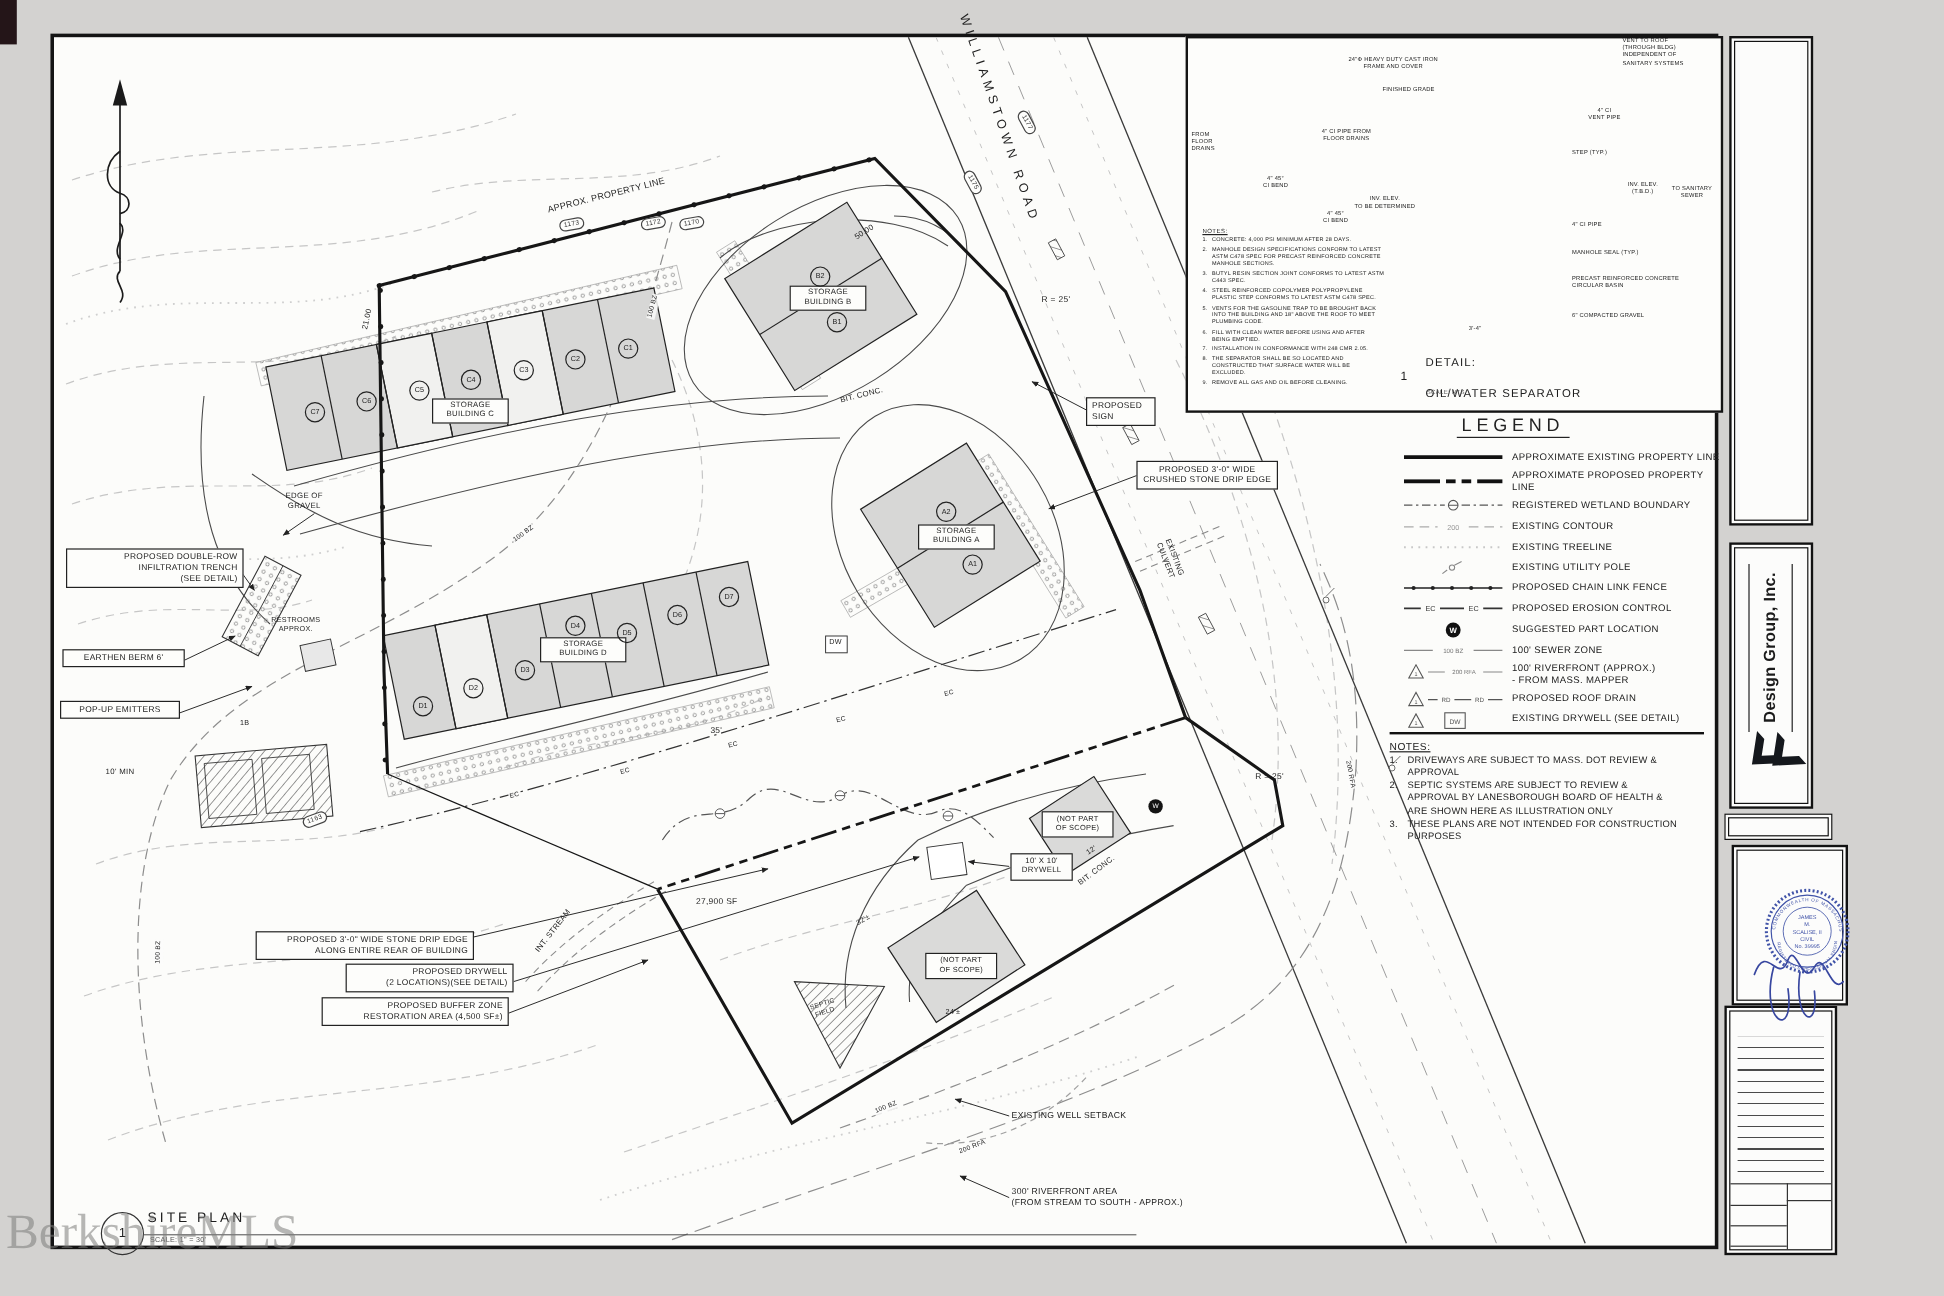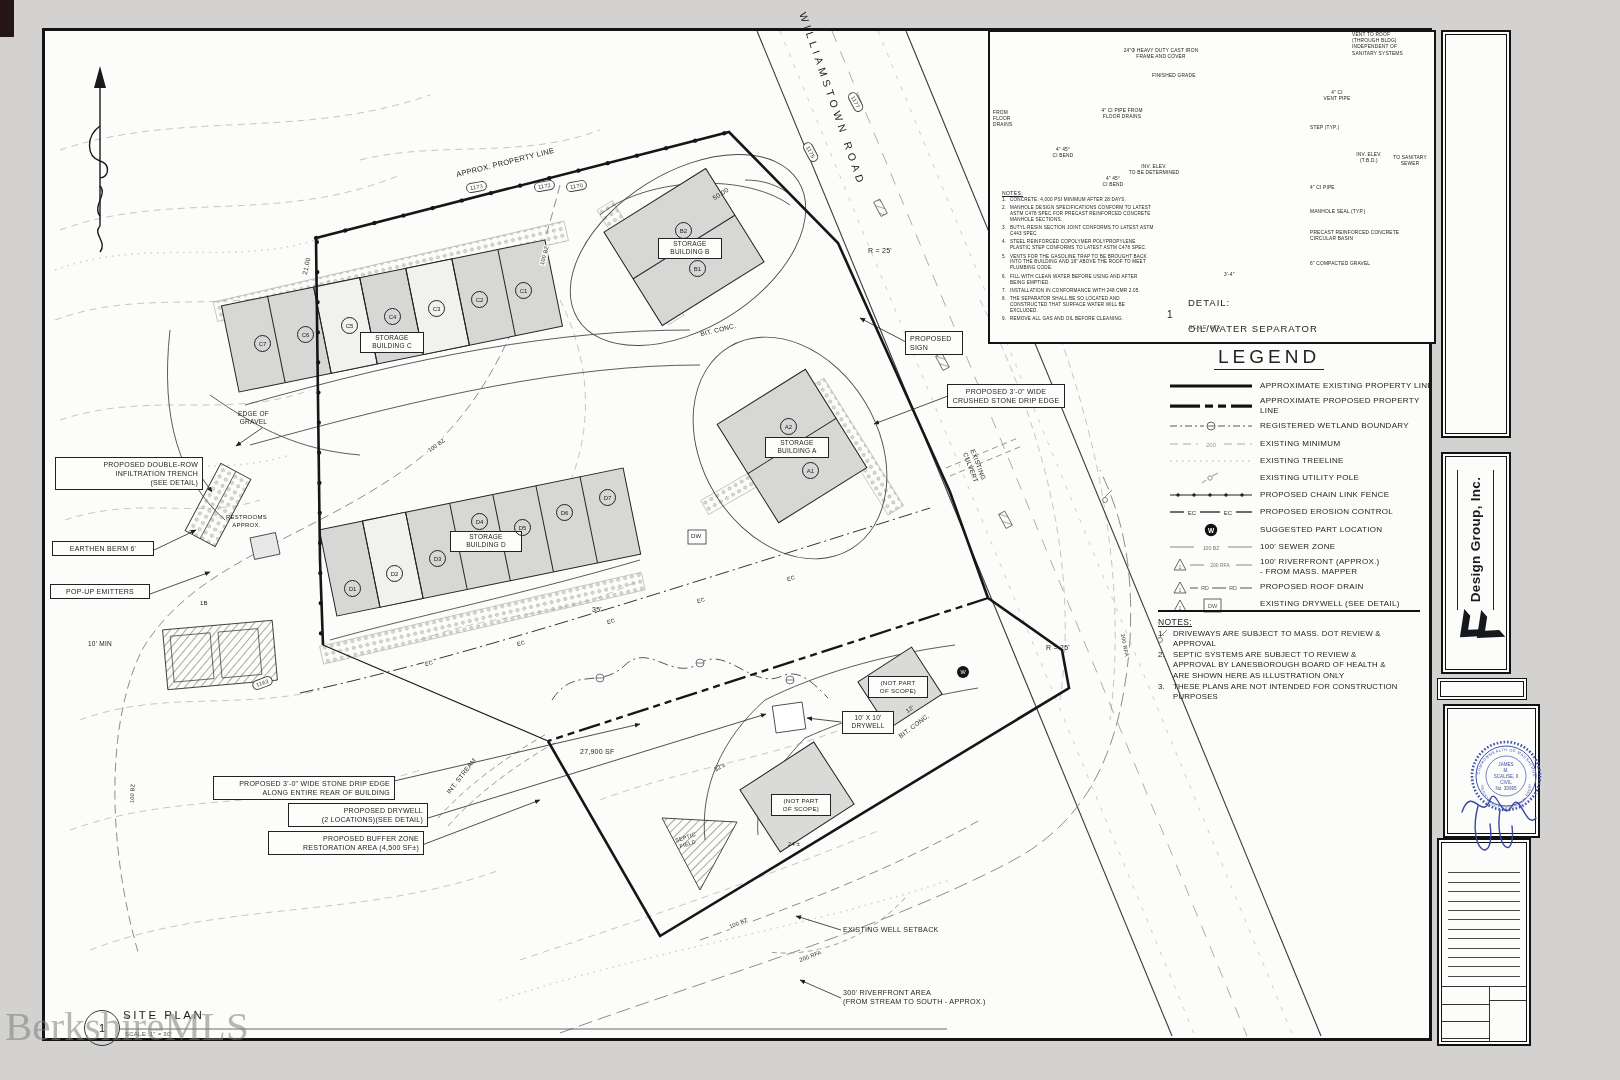--- a/index.html
+++ b/index.html
@@ -13,21 +13,21 @@
   .ctr{text-align:center;}
   .halo{background:rgba(252,252,250,.85);padding:0 1px;}
   .box{position:absolute;border:1px solid #222;background:#fdfdfb;padding:2px 4px;
     text-align:center;white-space:pre-line;line-height:1.3;letter-spacing:.25px;color:#1d1d1d;}
   .pill{position:absolute;border:.8px solid #444;border-radius:5px;background:#fdfdfb;
     font-size:5.5px;padding:0 3px;color:#333;letter-spacing:.3px;line-height:1.5;}
   .ucirc{position:absolute;width:15px;height:15px;border:.9px solid #222;border-radius:50%;
     display:flex;align-items:center;justify-content:center;font-size:6px;color:#222;letter-spacing:0;}
   
   .legend{position:absolute;left:1168px;top:346px;width:268px;}
-  .legend-title{font-size:19px;letter-spacing:4px;color:#222;border-bottom:1.2px solid #222;
+  .legend-title{font-size:15px;letter-spacing:4px;color:#222;border-bottom:1.2px solid #222;
     width:fit-content;margin:0 0 9px 46px;padding:0 4px 1px 4px;}
   .lrow{display:flex;align-items:center;margin-bottom:3.2px;}
   .lsym{width:92px;flex:none;height:14px;}
   .llab{font-size:8px;color:#222;letter-spacing:.3px;white-space:pre-line;line-height:1.25;}
   
   .notes{position:absolute;left:1158px;top:610px;width:250px;}
   .notes-title{font-size:8.5px;color:#222;text-decoration:underline;margin-bottom:2px;letter-spacing:.4px;}
   .nrow{display:flex;font-size:7.8px;color:#222;line-height:1.3;letter-spacing:.2px;margin-bottom:1px;}
   .nnum{width:15px;flex:none;}
   .dnotes{position:absolute;left:1002px;top:190px;width:152px;}
@@ -519,21 +519,21 @@
             <line x1="50" y1="7" x2="84" y2="7" stroke="#555" stroke-width="1" stroke-dasharray="7 3 2 3"></line>
           </svg></div>
       <div class="llab">REGISTERED WETLAND BOUNDARY</div>
     </div>
     <div class="lrow">
       <div class="lsym"><svg width="92" height="14">
             <line x1="2" y1="7" x2="30" y2="7" stroke="#aaa" stroke-width="1" stroke-dasharray="8 5"></line>
             <text x="43" y="9.5" font-size="6" fill="#999" text-anchor="middle" font-family="Liberation Sans, sans-serif">200</text>
             <line x1="56" y1="7" x2="84" y2="7" stroke="#aaa" stroke-width="1" stroke-dasharray="8 5"></line>
           </svg></div>
-      <div class="llab">EXISTING MINIMUM</div>
+      <div class="llab">EXISTING CONTOUR</div>
     </div>
     <div class="lrow">
       <div class="lsym"><svg width="92" height="14">
             <line x1="2" y1="7" x2="84" y2="7" stroke="#c8c8c8" stroke-width="1.6" stroke-dasharray="1.5 4.5"></line>
           </svg></div>
       <div class="llab">EXISTING TREELINE</div>
     </div>
     <div class="lrow">
       <div class="lsym"><svg width="92" height="14">
             <circle cx="42" cy="7" r="2.2" fill="none" stroke="#888" stroke-width="0.9"></circle>

